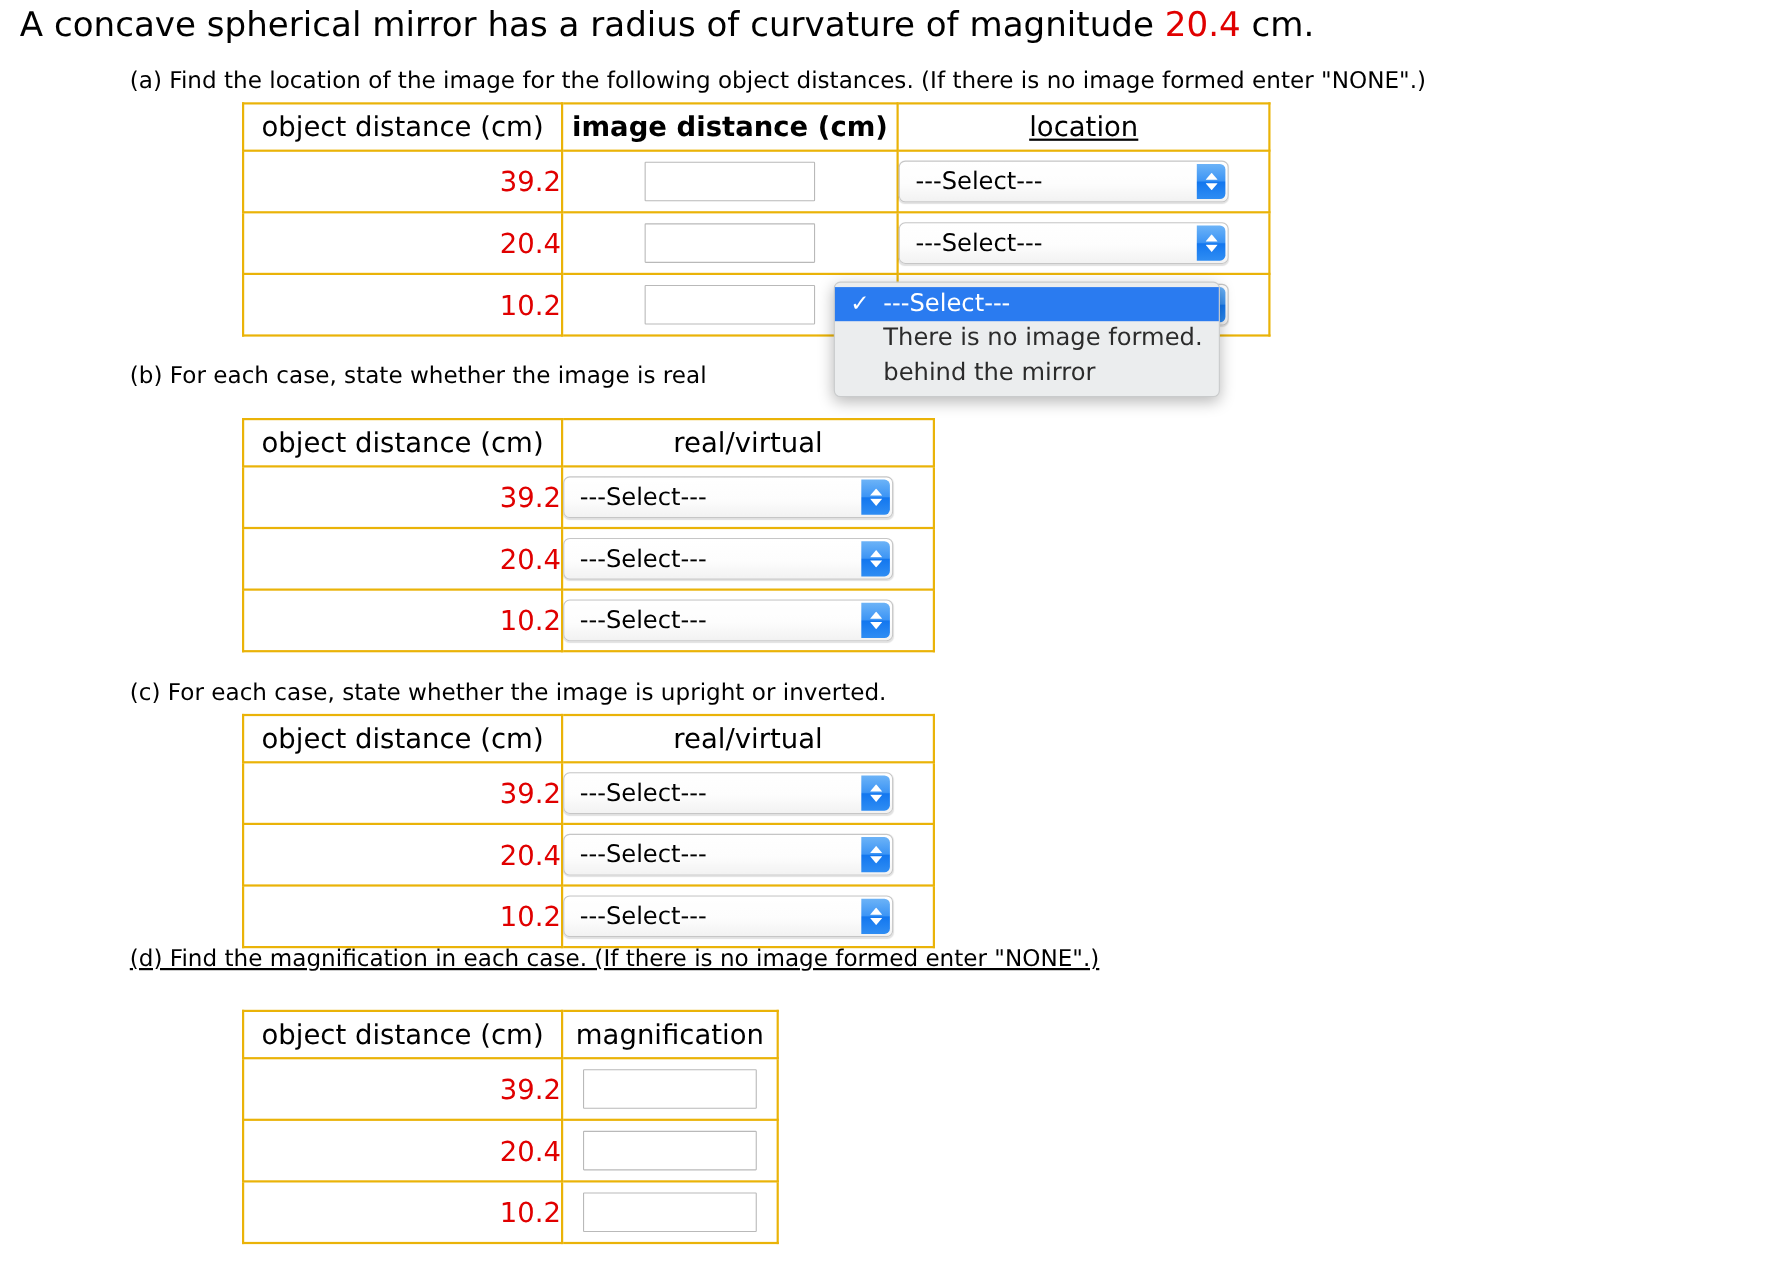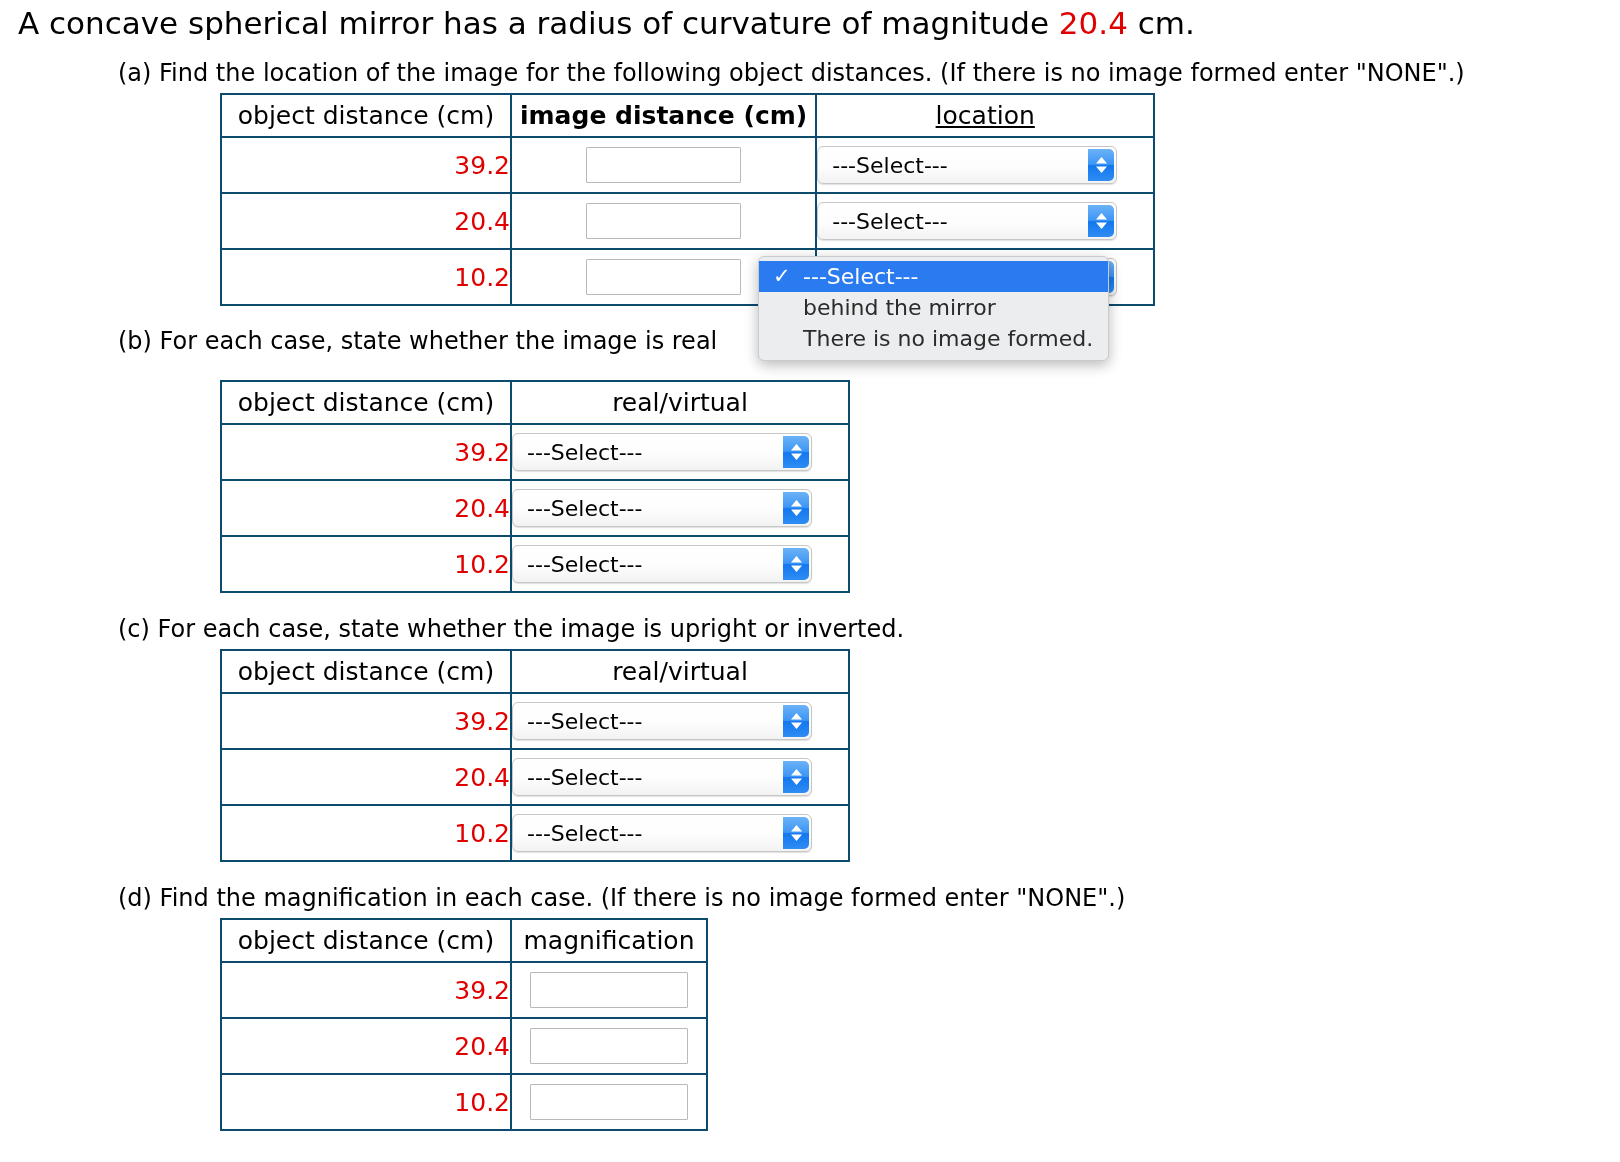--- a/index.html
+++ b/index.html
@@ -22,38 +22,38 @@
     left: 18px;
     top: 6px;
     font-size: 31px;
     line-height: 34px;
     white-space: nowrap;
   }
   .red { color: #e00000; }
 
   .part {
     position: absolute;
-    font-size: 24px;
+    font-size: 21px;
     line-height: 34px;
     white-space: nowrap;
   }
   .part-a { left: 118px; top: 56px; }
   .part-b { left: 118px; top: 324px; }
   .part-c { left: 118px; top: 612px; }
-  .part-d { left: 118px; top: 881px; }
+  .part-d { left: 118px; top: 854px; text-decoration: underline; }
 
   
   table.qt {
     position: absolute;
     border-collapse: collapse;
     background: #ffffff;
   }
   table.qt th,
   table.qt td {
-    border: 2px solid #0c4a6e;
+    border: 2px solid #eab308;
     padding: 0;
     font-size: 25px;
     font-weight: normal;
     background: #ffffff;
   }
   table.qt th {
     text-align: center;
     height: 41px;
     padding: 0 8px;
     white-space: nowrap;
@@ -437,19 +437,19 @@
 </tbody>
   </table>
 
 <div id="dropdown-popup">
   <div class="dd-item selected">
     <span class="dd-check">✓</span>
     <span class="dd-text">---Select---</span>
   </div>
   <div class="dd-item">
     <span class="dd-check"></span>
-    <span class="dd-text">behind the mirror</span>
+    <span class="dd-text">There is no image formed.</span>
   </div>
   <div class="dd-item">
     <span class="dd-check"></span>
-    <span class="dd-text">There is no image formed.</span>
+    <span class="dd-text">behind the mirror</span>
   </div>
 </div>
 
 </body></html>

